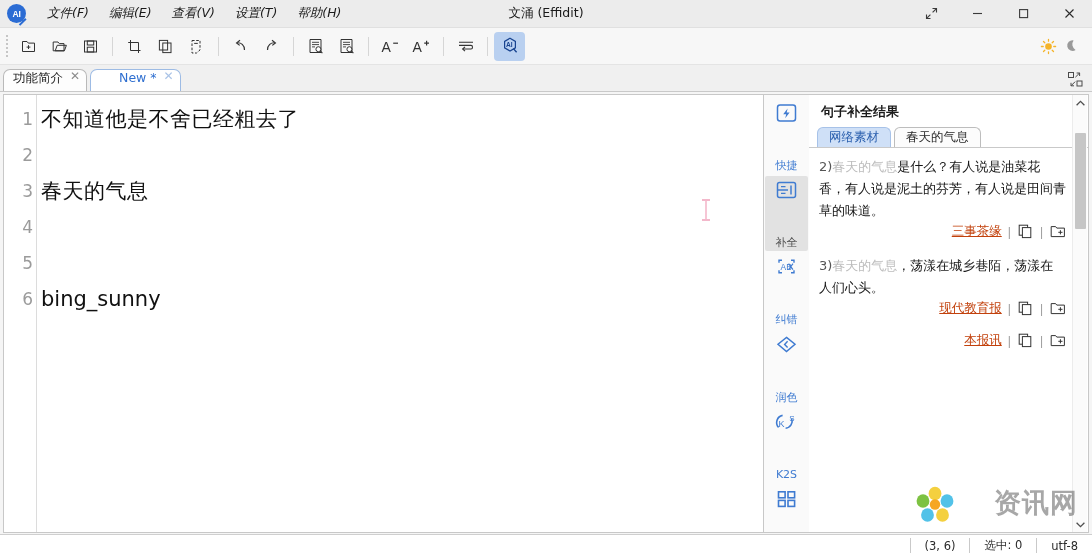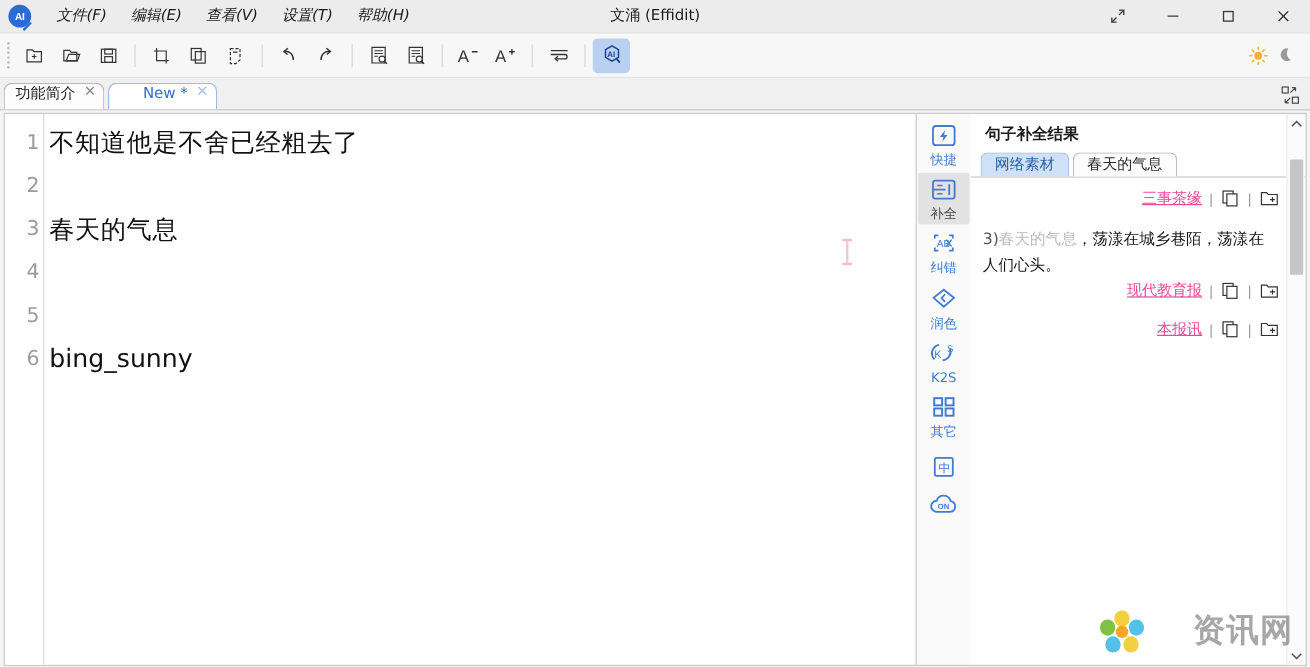--- a/index.html
+++ b/index.html
@@ -176,21 +176,21 @@
   
   .rail {
     width: 45px; min-width: 45px; background: #fafafa;
     border-top: 1px solid #c8c8c8; border-bottom: 1px solid #c8c8c8;
     display: flex; flex-direction: column; align-items: center;
     padding-top: 4px; overflow: hidden;
   }
   .rail-item {
     width: 43px; padding: 4px 0 2px 0; margin-bottom: 2px;
     display: flex; flex-direction: column; align-items: center;
-    cursor: default; border-radius: 2px;
+    cursor: default; border-radius: 2px; gap: 32px;
   }
   .rail-item.active { background: #e2e2e2; }
   .rail-item .ri-label {
     font-size: 11px; color: #3f7bd1; margin-top: 1px;
     font-family: "DejaVu Sans", "Liberation Sans", sans-serif;
     line-height: 1.2;
   }
   .rail-item.active .ri-label { color: #4a4a4a; }
   .rail-gap { height: 5px; }
 
@@ -230,21 +230,21 @@
     font-family: "DejaVu Sans", "Liberation Sans", sans-serif;
     word-break: break-all;
   }
   .sugg-idx { color: #555; }
   .sugg-prefix { color: #bcbcbc; }
   .sugg-actions {
     display: flex; align-items: center; justify-content: flex-end;
     gap: 0px; margin-top: 1px;
   }
   .sugg-src {
-    font-size: 12.5px; color: #ec4899; text-decoration: underline;
+    font-size: 12.5px; color: #c2410c; text-decoration: underline;
     cursor: default; font-family: "DejaVu Sans", "Liberation Sans", sans-serif;
   }
   .act-sep { color: #9b9b9b; font-size: 12px; margin: 0 6px; }
   .act-ico { width: 17px; height: 17px; display: flex; align-items: center; justify-content: center; cursor: default; }
 
   
   .pscroll {
     position: absolute; right: 1px; top: 0; bottom: 0; width: 15px;
     background: #fbfbfb; border-left: 1px solid #ececec;
     display: flex; flex-direction: column; align-items: center;
@@ -587,20 +587,21 @@
       <div class="panel-title">句子补全结果</div>
 
       <div class="panel-tabs">
         <div class="ptab active">网络素材</div>
         <div class="ptab">春天的气息</div>
       </div>
 
       <div class="panel-body">
 
         <div class="sugg">
+          <div class="sugg-text"><span class="sugg-idx">2)</span><span class="sugg-prefix">春天的气息</span><span>是什么？有人说是油菜花香，有人说是泥土的芬芳，有人说是田间青草的味道。</span></div>
           <div class="sugg-actions">
             <span class="sugg-src">三事茶缘</span>
             <span class="act-sep">|</span>
             <span class="act-ico">
               <svg width="15" height="15" viewBox="0 0 15 15">
                 <rect x="1.2" y="1.2" width="8.4" height="10" fill="none" stroke="#333" stroke-width="1"></rect>
                 <rect x="4.4" y="3.6" width="8.4" height="10" fill="#fff" stroke="#333" stroke-width="1"></rect>
               </svg>
             </span>
             <span class="act-sep">|</span>
@@ -680,14 +681,23 @@
           <ellipse cx="32" cy="15" rx="6.4" ry="6.8" fill="#52c2e8"></ellipse>
           <ellipse cx="27.5" cy="29" rx="6.4" ry="6.8" fill="#f4d03f"></ellipse>
           <ellipse cx="12.5" cy="29" rx="6.4" ry="6.8" fill="#52c2e8"></ellipse>
           <ellipse cx="8" cy="15" rx="6.4" ry="6.8" fill="#7dc242"></ellipse>
           <circle cx="20" cy="18.5" r="5.2" fill="#f6a623"></circle>
         </svg>
       </div>
     </div>
   </div>
 
+  <div class="statusbar">
+    <div class="sb-spacer"></div>
+    <div class="sb-div"></div>
+    <div class="sb-cell">(3, 6)</div>
+    <div class="sb-div"></div>
+    <div class="sb-cell">选中: 0</div>
+    <div class="sb-div"></div>
+    <div class="sb-cell">utf-8</div>
+  </div>
 
 </div>
 
 </body></html>

